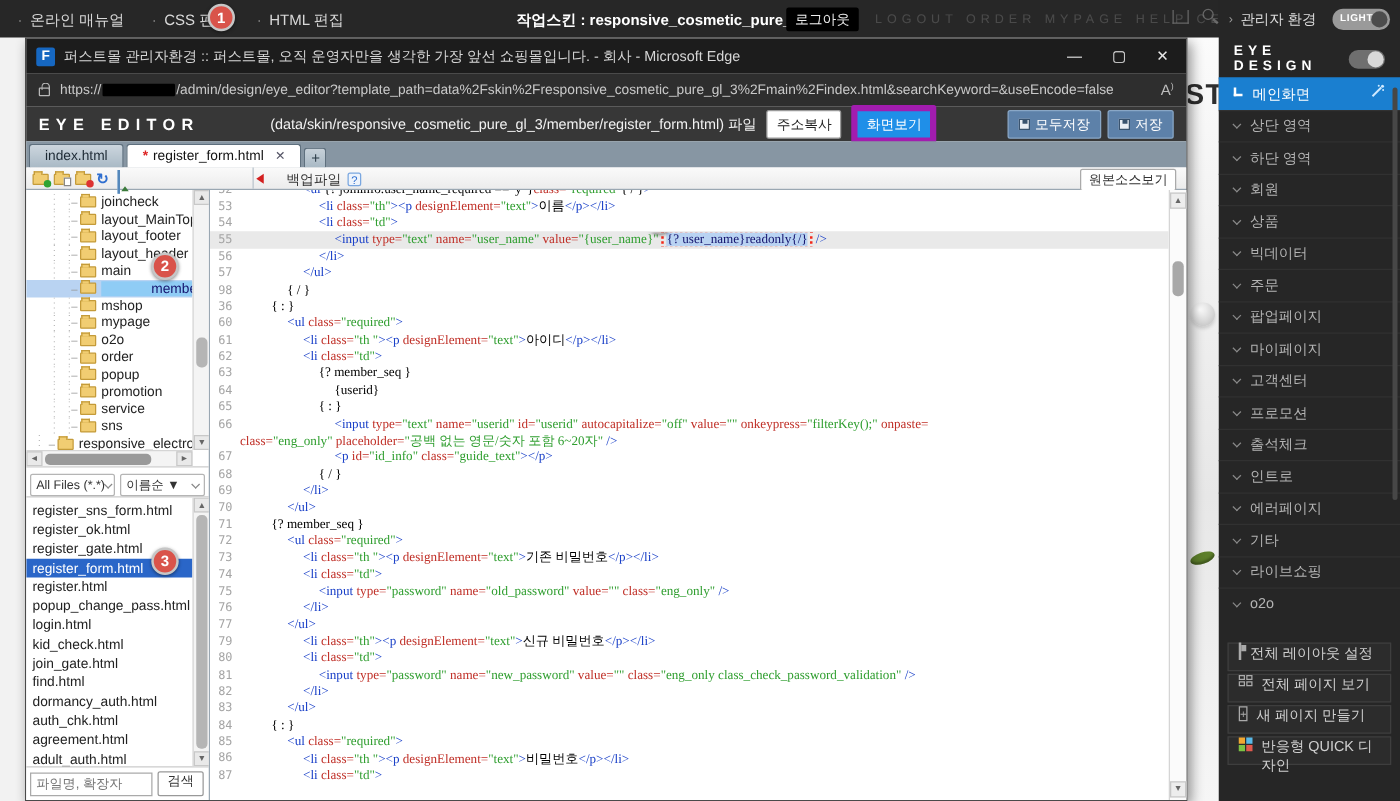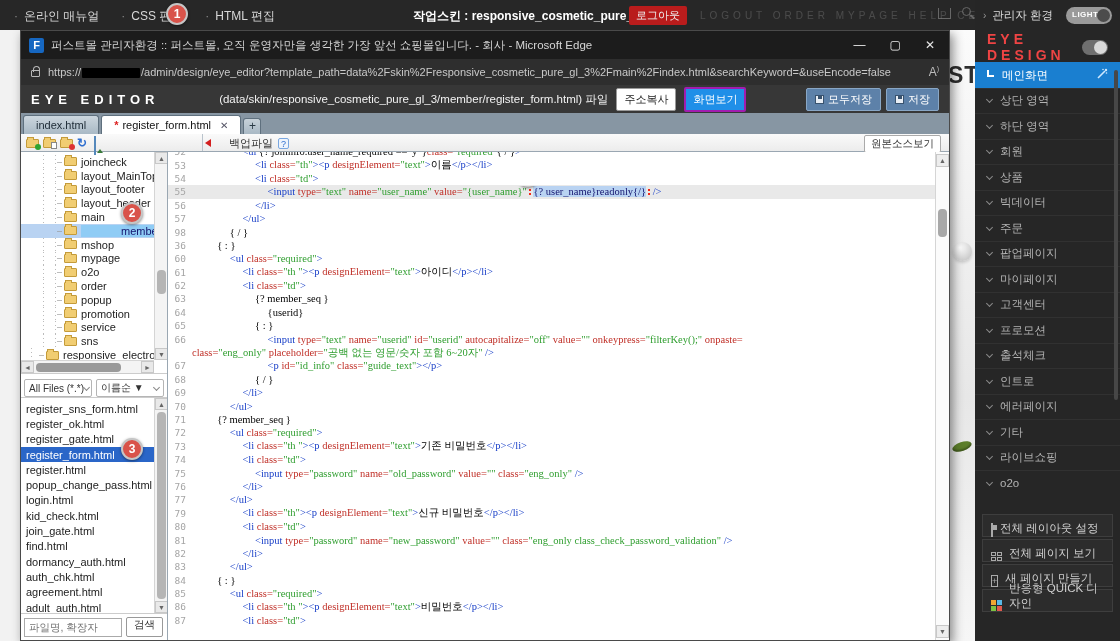--- a/index.html
+++ b/index.html
@@ -6,21 +6,21 @@
   html,body { background:#888; }
   #root { position:relative; width:1120px; height:641px; overflow:hidden;
           font-family:"Liberation Sans", sans-serif; background:#f3f3f3; }
 
   
   .topbar { position:absolute; left:0; top:0; width:1120px; height:30px; background:#272727; z-index:3; }
   .topbar .menu { position:absolute; left:14px; top:8px; display:flex; gap:22px; }
   .topbar .menu .mi { color:#d8d8d8; font-size:12px; cursor:default; }
   .topbar .menu .mi::before { content:"·"; color:#8a8a8a; margin-right:6px; }
   .workskin { position:absolute; left:413px; top:8px; color:#fff; font-size:12px; font-weight:bold; }
-  .logoutbtn { position:absolute; left:629px; top:6px; background:#b91c1c; color:#eee; font-size:11px; padding:2px 7px; border-radius:2px; }
+  .logoutbtn { position:absolute; left:629px; top:6px; background:#000000; color:#eee; font-size:11px; padding:2px 7px; border-radius:2px; }
   .ghostnav { position:absolute; left:700px; top:10px; color:#fff; opacity:.16; font-size:10px; letter-spacing:4px; white-space:nowrap; }
   .cart-ic { position:absolute; left:938px; top:8px; width:13px; height:11px; border:1.5px solid #777; border-top:none; opacity:.8; }
   .mag-ic  { position:absolute; left:962px; top:7px; width:9px; height:9px; border:1.5px solid #777; border-radius:50%; opacity:.8; }
   .mag-ic::after { content:""; position:absolute; left:7px; top:8px; width:5px; height:1.5px; background:#777; transform:rotate(40deg); }
 
   
   .nbadge { position:absolute; width:22px; height:22px; border-radius:50%; background:#d9534a;
     border:2px solid #c6c6c6; box-shadow:0 1px 3px rgba(0,0,0,.45); color:#fff; font-weight:bold;
     font-size:12px; line-height:18px; text-align:center; z-index:30; }
 
@@ -49,21 +49,21 @@
   .url { color:#c9c9c9; font-size:11px; white-space:nowrap; overflow:hidden; flex:1; }
   .redact { display:inline-block; width:58px; height:10px; background:#000; vertical-align:middle; margin:0 1px; border-radius:1px; }
   .readaloud { color:#bdbdbd; font-size:12px; }
   .readaloud sup { font-size:7px; }
 
   
   .appbar { height:28px; background:#373737; display:flex; align-items:center; padding:0 10px; gap:8px; flex:0 0 auto; }
   .apptitle { color:#fff; font-size:13px; font-weight:bold; letter-spacing:5px; margin-right:auto; }
   .filepath { color:#f2f2f2; font-size:11.5px; white-space:nowrap; }
   .btn-copy { background:#fff; color:#222; font-size:11px; padding:3px 7px; border:1px solid #9a9a9a; border-radius:2px; }
-  .btn-view { background:#1f8fe8; color:#fff; font-size:11px; padding:3px 7px; border:2px solid #a21caf; border-radius:2px; }
+  .btn-view { background:#1f8fe8; color:#fff; font-size:11px; padding:3px 7px; border:5px solid #a21caf; border-radius:2px; }
   .savegrp { margin-left:auto; display:flex; gap:5px; }
   .btn-save { background:#5d81a9; border:1px solid #89a7c6; color:#fff; font-size:11px; padding:3px 8px; border-radius:2px; display:flex; align-items:center; gap:4px; }
   .floppy { width:9px; height:9px; background:#e9eef5; border:1px solid #39536f; position:relative; }
   .floppy::before { content:""; position:absolute; left:2px; top:0; width:4px; height:3px; background:#39536f; }
 
   
   .tabstrip { height:21px; background:#8796a3; display:flex; align-items:flex-end; padding-left:2px; flex:0 0 auto; }
   .tab { height:19px; font-size:11px; display:flex; align-items:center; padding:0 12px; margin-right:2px;
     border:1px solid #5f707e; border-bottom:none; border-radius:3px 3px 0 0; cursor:default; }
   .tab.inactive { background:linear-gradient(#ccd6de,#a9b9c5); color:#1d2a35; }
@@ -155,34 +155,34 @@
 
   
   .design { position:absolute; right:0; top:0; width:145px; height:641px; background:#262626; z-index:4; }
   .adminrow { height:30px; display:flex; align-items:center; padding:0 8px; gap:6px; }
   .adminrow .lbl { color:#ddd; font-size:11.5px; white-space:nowrap; }
   .adminrow .arr { color:#999; font-size:10px; }
   .toggle { margin-left:auto; width:46px; height:17px; border-radius:9px; background:#9a9a9a; position:relative; }
   .toggle .txt { position:absolute; left:6px; top:3px; font-size:8px; font-weight:bold; color:#fff; letter-spacing:.5px; }
   .toggle .knob { position:absolute; right:2px; top:2px; width:13px; height:13px; border-radius:50%; background:#4c4c4c; }
   .dhead { height:30px; display:flex; align-items:center; padding:0 12px; margin-top:2px; }
-  .dhead .t { color:#ef4444; font-weight:bold; font-size:14px; letter-spacing:4px; }
+  .dhead .t { color:#ffffff; font-weight:bold; font-size:11px; letter-spacing:4px; }
   .dhead .toggle2 { margin-left:auto; width:34px; height:15px; border-radius:8px; background:#6f6f6f; position:relative; }
   .dhead .toggle2 .knob { position:absolute; right:1px; top:1px; width:13px; height:13px; border-radius:50%; background:#d9d9d9; }
   .dmenu { position:absolute; left:0; right:0; top:62px; }
   .ditem { height:25.5px; display:flex; align-items:center; padding:0 12px; gap:8px; border-top:1px solid #313131;
     color:#b3b3b3; font-size:11.5px; cursor:default; }
   .ditem .chev { border-color:#8a8a8a; }
   .ditem.active { background:#1a7fd0; color:#fff; border-top:1px solid #1a7fd0; }
   .corner { width:7px; height:7px; border-left:2px solid #fff; border-bottom:2px solid #fff; margin-top:-3px; }
   .wand { margin-left:auto; }
   .dscroll { position:absolute; right:2px; top:70px; height:330px; width:4px; background:#474747; border-radius:2px; }
   .dactions { position:absolute; left:7px; right:7px; top:514px; display:flex; flex-direction:column; gap:2px; }
   .dact { height:23px; border:1px solid #3e3e3e; background:#2c2c2c; color:#cfcfcf; font-size:11.5px;
-    display:flex; align-items:flex-end; padding:0 8px; gap:7px; }
+    display:flex; align-items:flex-start; padding:0 8px; gap:7px; }
   .ic-layout { width:12px; height:9px; border:1px solid #aaa; position:relative; }
   .ic-layout::before { content:""; position:absolute; left:1px; top:1px; width:4px; height:5px; background:#aaa; }
   .ic-grid { width:11px; height:9px; display:grid; grid-template-columns:1fr 1fr; gap:1px; }
   .ic-grid i { border:1px solid #aaa; }
   .ic-plus { width:11px; height:11px; border:1px solid #aaa; color:#aaa; font-size:9px; line-height:9px; text-align:center; font-style:normal; }
   .ic-quick { width:11px; height:11px; display:grid; grid-template-columns:1fr 1fr; gap:1px; }
   .ic-quick i { display:block; } .ic-quick i:nth-child(1){background:#f0a732;} .ic-quick i:nth-child(2){background:#59b9e8;}
   .ic-quick i:nth-child(3){background:#7dc242;} .ic-quick i:nth-child(4){background:#e05a4e;}
   .closebar { position:absolute; left:0; right:0; bottom:0; height:23px; background:#0f0f0f; color:#9a9a9a;
     font-size:10px; letter-spacing:3px; text-align:center; line-height:23px; }

